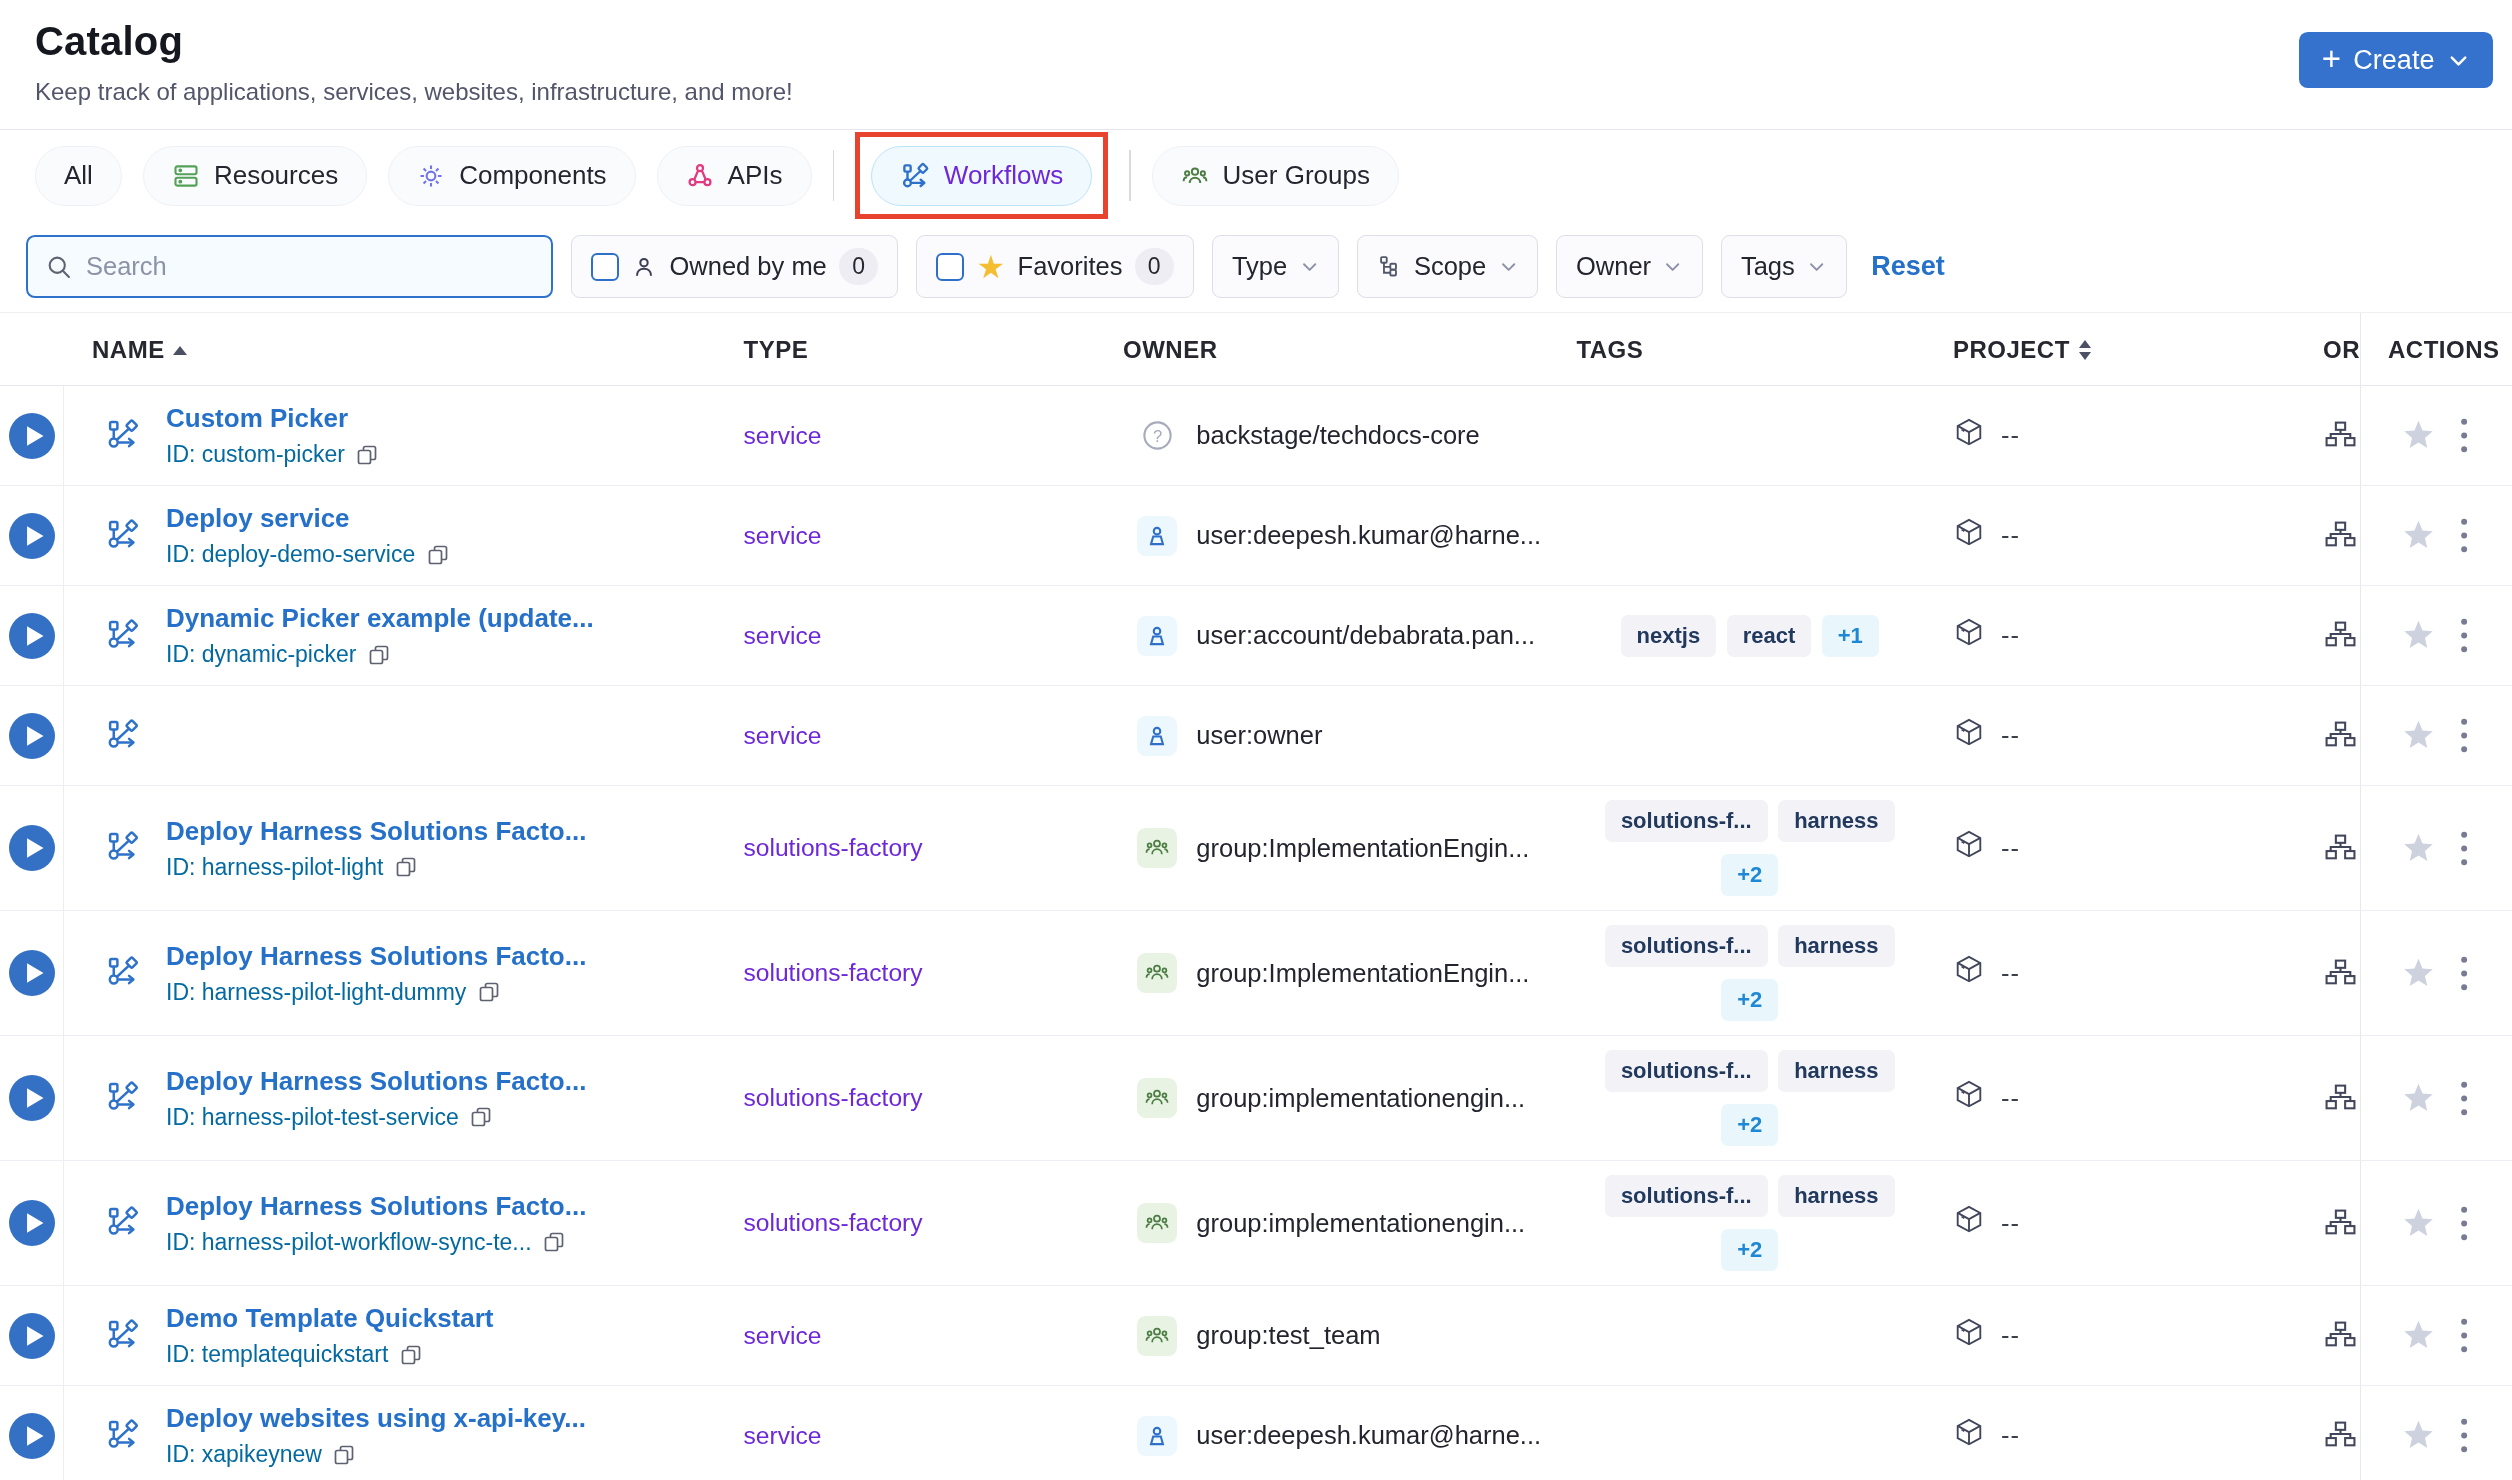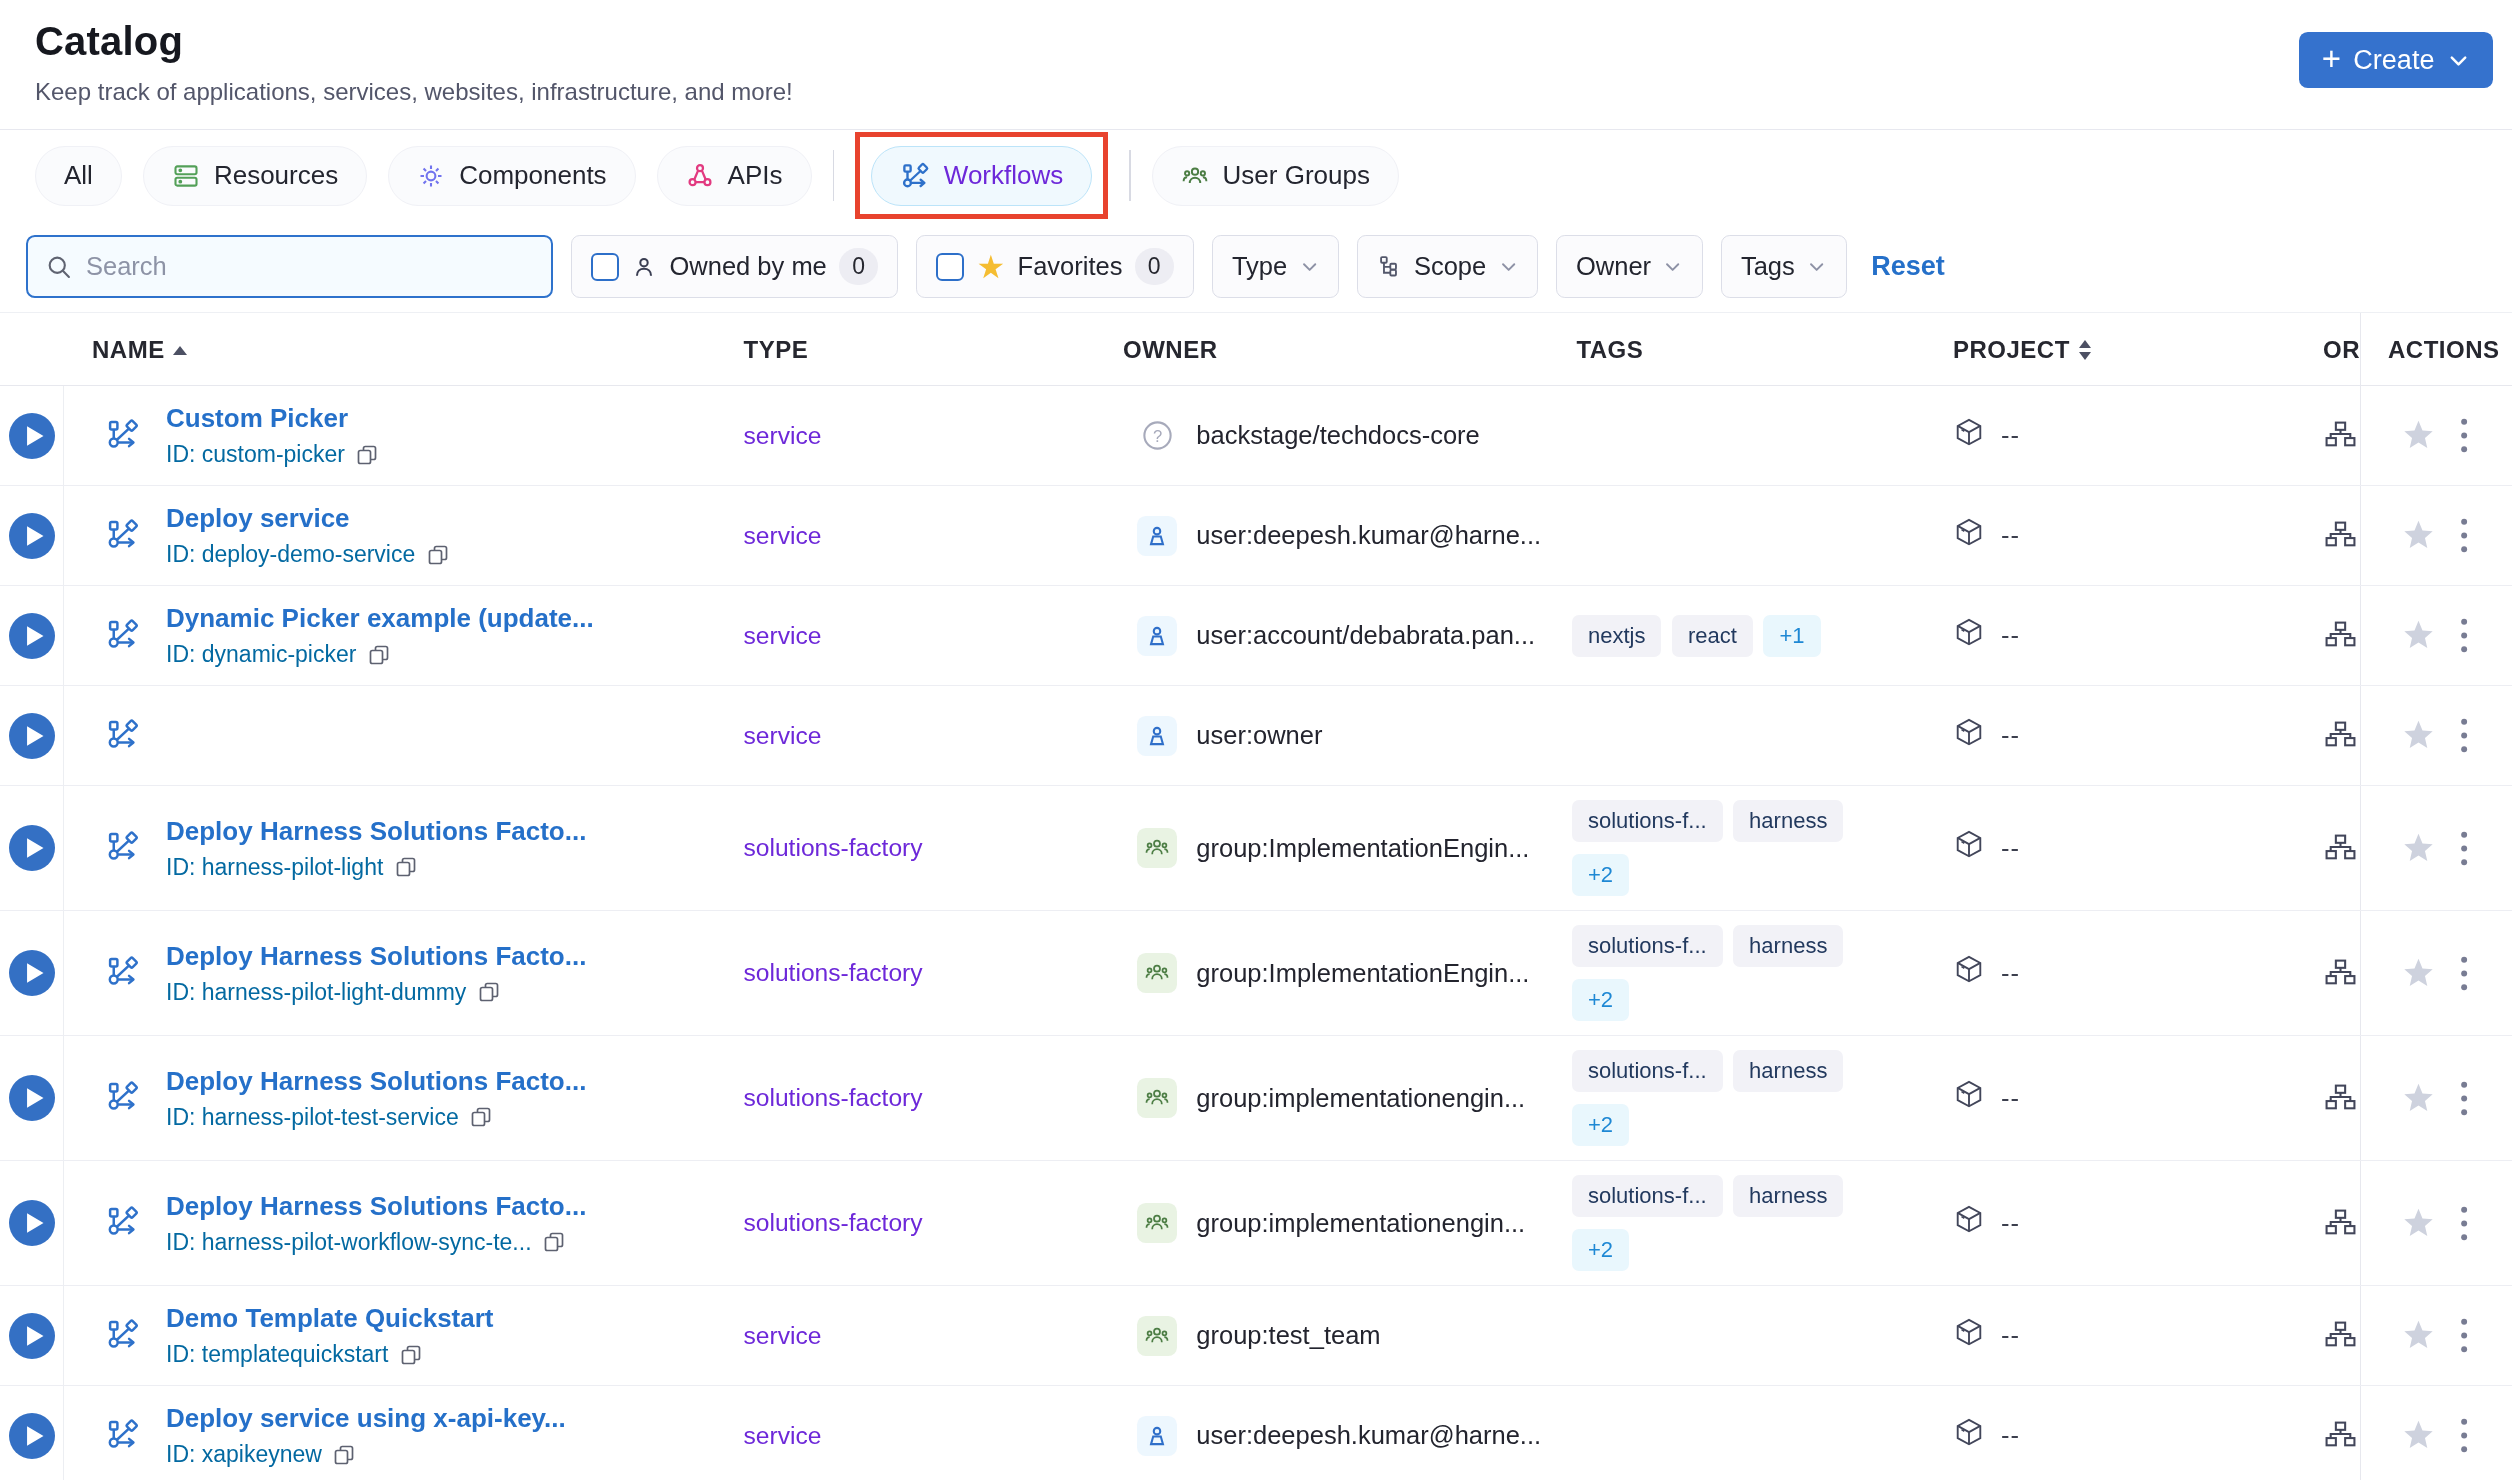--- a/index.html
+++ b/index.html
@@ -65,21 +65,21 @@
   .id-line{display:flex;align-items:center;gap:10.5px;}
   .id-text{font-size:23px;color:#0369a1;}
   .copy-icon{display:inline-flex;cursor:pointer;}
   .c-type{padding-left:25.5px;font-size:24.6px;color:#6d28d9;}
   .c-owner{padding-left:14px;gap:19.3px;font-size:25.5px;color:#23242e;}
   .owner-chip{width:40px;height:40px;border-radius:8.8px;display:inline-flex;align-items:center;
     justify-content:center;flex:0 0 auto;}
   .chip-user{background:#edf7fe;}
   .chip-group{background:#e9f3e3;}
   .chip-unknown{background:transparent;}
-  .c-tags{flex-direction:column;justify-content:center;align-items:flex-start;gap:12.3px;padding-right:17.6px;}
+  .c-tags{flex-direction:column;justify-content:center;align-items:center;gap:12.3px;padding-right:17.6px;font-weight:bold;}
   .tag-line{display:flex;gap:10.5px;}
   .tag{font-size:22px;color:#22395e;background:#f2f2f7;border-radius:7px;padding:8px 16px;white-space:nowrap;}
   .tag.more{background:#e9f7fd;color:#1e88d4;}
   .c-project{padding-left:8px;gap:16px;font-size:25.5px;color:#3c3f4e;letter-spacing:0.9px;}
   .c-org{justify-content:flex-end;padding-right:3.5px;overflow:hidden;}
   .c-actions{border-left:0.9px solid #e7e8ee;padding-left:39px;gap:21px;}
   .star-btn,.kebab-btn,.sitemap-btn{display:inline-flex;cursor:pointer;background:none;border:none;padding:0;}
 </style>
 </head>
 <body>
@@ -1051,21 +1051,21 @@
       <span>
         <svg width="35" height="35" viewBox="0 0 24 24" fill="none" stroke="#2e71ca" stroke-width="1.7">
           <rect x="3.5" y="3.5" width="5" height="5" rx="1"></rect>
           <rect x="15.6" y="3.2" width="5.4" height="5.4" rx="1" transform="rotate(45 18.3 5.9)"></rect>
           <circle cx="6" cy="17.5" r="2.7"></circle>
           <path d="M6 8.5 v6.2 M16.2 8.2 L8.2 15.6 M9 17.5 h10"></path>
           <path d="M16.5 15 L19.5 17.5 L16.5 20" stroke-linecap="round" stroke-linejoin="round"></path>
         </svg>
       </span>
       <div class="name-block">
-        <a class="name-link">Deploy service using x-api-key...</a>
+        <a class="name-link">Deploy websites using x-api-key...</a>
         <div class="id-line">
           <span class="id-text">ID: xapikeynew</span>
           <span class="copy-icon">
             <svg width="24" height="24" viewBox="0 0 24 24" fill="none" stroke="#5d6170" stroke-width="1.7">
               <rect x="8.5" y="3.5" width="12" height="13" rx="1.8"></rect>
               <rect x="3.5" y="7.5" width="12" height="13" rx="1.8" fill="#fff"></rect>
             </svg>
           </span>
         </div>
       </div>

